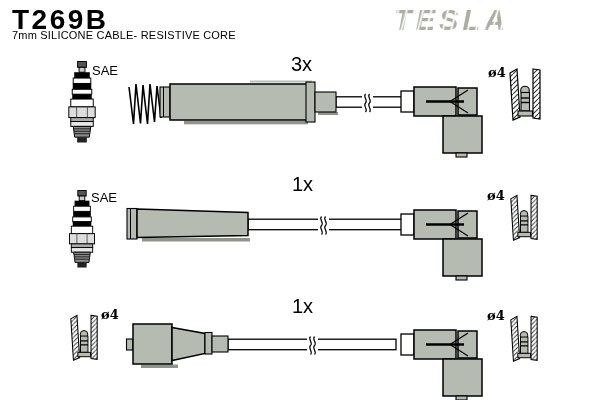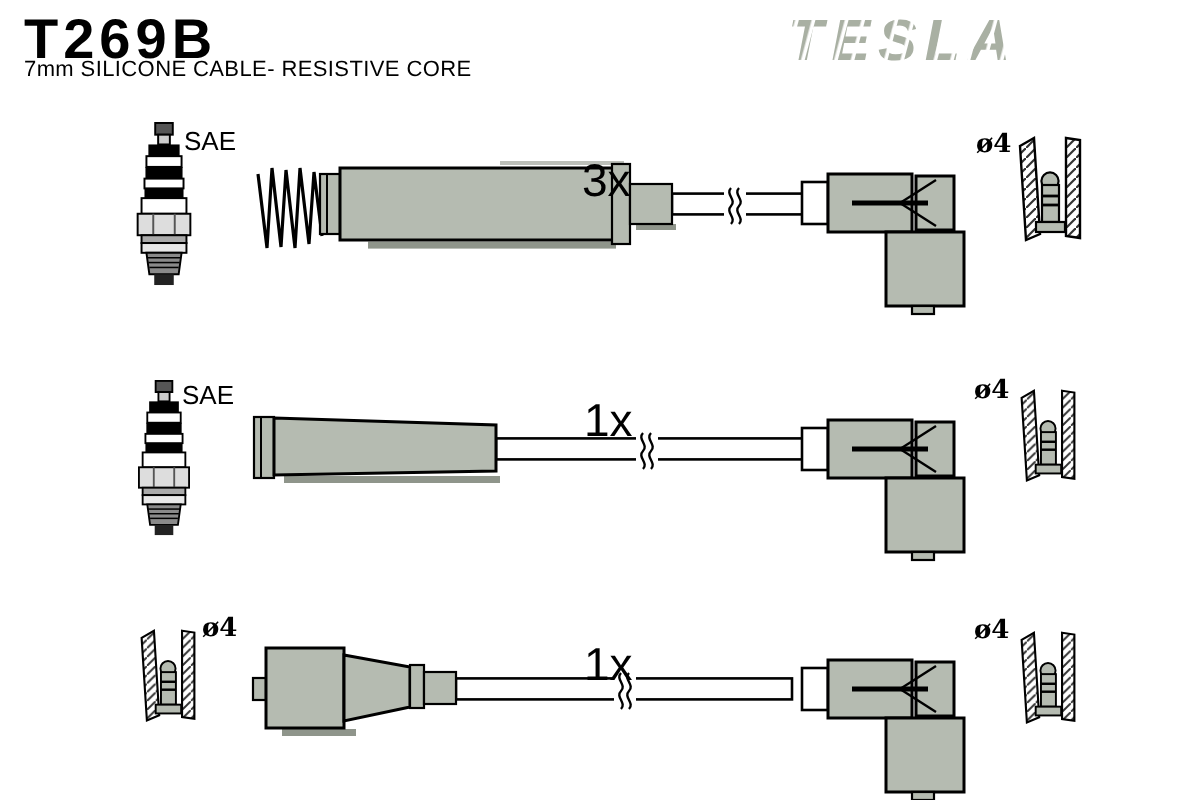--- a/index.html
+++ b/index.html
@@ -6,21 +6,21 @@
   .page{position:relative;width:600px;height:400px;background:#fff;overflow:hidden;
         font-family:"Liberation Sans",sans-serif;color:#000;}
   .scene{position:absolute;left:0;top:0;z-index:1;}
   .lbl{position:absolute;z-index:2;white-space:nowrap;}
   .part-number{left:12px;top:4px;font-size:28px;font-weight:bold;letter-spacing:2.5px;}
   .subtitle{left:12px;top:29px;font-size:11px;letter-spacing:0.2px;}
   .logo{position:absolute;left:393px;top:5px;z-index:2;}
   .sae{font-size:13px;text-align:right;}
   .sae1{left:92px;top:63px;}
   .sae2{left:91px;top:190px;}
-  .qty{font-size:23px;margin-top:24px;}
+  .qty{font-size:20px;}
   .qty1{left:291px;top:53px;}
   .qty2{left:292px;top:173px;}
   .qty3{left:292px;top:295px;}
   .dia{font-size:13px;font-weight:bold;font-family:"DejaVu Serif",serif;}
   .dia1{left:488px;top:65px;}
   .dia2{left:487px;top:188px;}
   .dia3{left:487px;top:308px;}
   .dia3l{left:101px;top:307px;}
   
   .part{fill:var(--part-fill,#b5bbb1);stroke:#000;stroke-width:1.5;}

